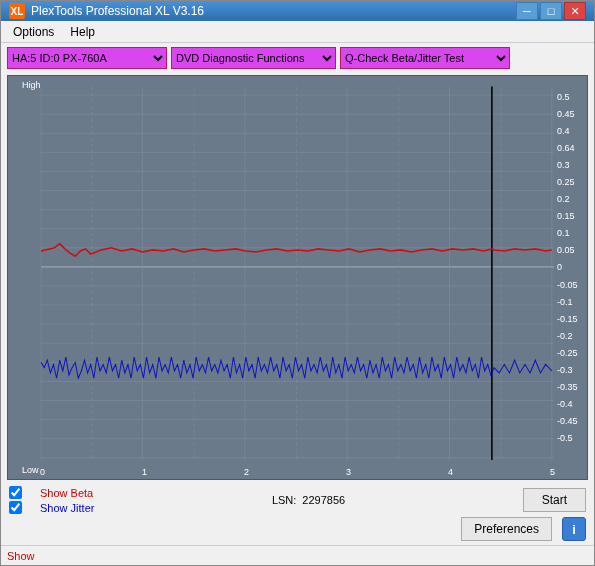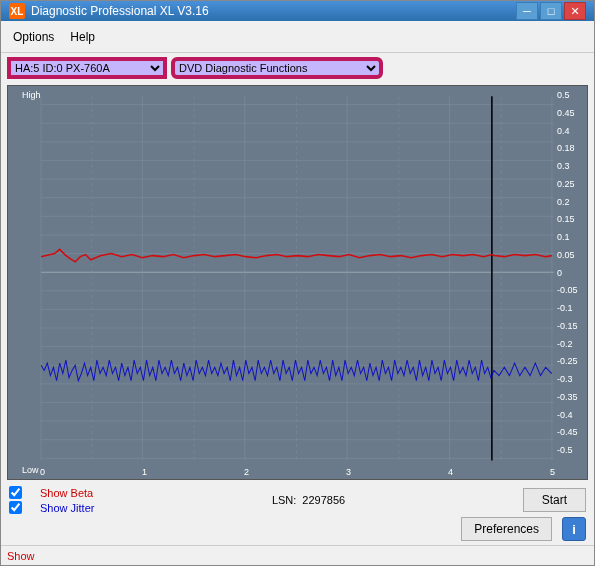--- a/index.html
+++ b/index.html
@@ -62,21 +62,21 @@
       color: white;
       font-size: 11px;
       cursor: pointer;
       display: flex;
       align-items: center;
       justify-content: center;
     }
     .title-bar-btn.close { background: #d44; border-color: #a33; }
     .menu-bar {
       background: #f0f0f0;
-      height: 32px;
+      height: 22px;
       display: flex;
       align-items: center;
       padding: 0 4px;
       border-bottom: 1px solid #ccc;
       flex-shrink: 0;
     }
     .menu-item {
       padding: 2px 8px;
       cursor: pointer;
       font-size: 12px;
@@ -85,26 +85,26 @@
       display: flex;
       align-items: center;
       padding: 4px 6px;
       gap: 4px;
       background: #f0f0f0;
       flex-shrink: 0;
     }
     .toolbar select {
       height: 22px;
       font-size: 11px;
-      border: 4px solid #be185d;
-      background: #c4b5fd;
+      border: 1px solid #be185d;
+      background: #d946ef;
       cursor: pointer;
     }
     .toolbar select:first-child { width: 160px; }
-    .toolbar select:nth-child(2) { width: 212px; border-radius: 6px; }
+    .toolbar select:nth-child(2) { width: 165px; }
     .toolbar select:nth-child(3) { width: 170px; }
     .chart-container {
       flex: 1;
       margin: 2px 6px;
       position: relative;
       background: #7a8a9a;
       border: 1px solid #555;
       overflow: hidden;
     }
     .chart-bg {
@@ -126,21 +126,21 @@
     }
     .y-axis-labels-right {
       position: absolute;
       right: 0;
       top: 0;
       bottom: 20px;
       width: 32px;
       display: flex;
       flex-direction: column;
       justify-content: space-between;
-      padding: 4px 2px;
+      padding: 16px 2px;
       font-size: 9px;
       color: white;
       text-align: left;
     }
     .x-axis-labels {
       position: absolute;
       bottom: 2px;
       left: 32px;
       right: 32px;
       display: flex;
@@ -232,40 +232,43 @@
     }
   </style>
 </head>
 <body>
 
 <div class="window">
 
   <div class="title-bar">
     <div class="title-bar-left">
       <div class="title-bar-icon">XL</div>
-      <span class="title-bar-title">Diagnostic Professional XL V3.16</span>
+      <span class="title-bar-title">PlexTools Professional XL V3.16</span>
     </div>
     <div class="title-bar-controls">
       <button class="title-bar-btn">─</button>
       <button class="title-bar-btn">□</button>
       <button class="title-bar-btn close">✕</button>
     </div>
   </div>
 
   <div class="menu-bar">
     <div class="menu-item">Options</div>
     <div class="menu-item">Help</div>
   </div>
 
   <div class="toolbar">
     <select>
       <option>HA:5 ID:0  PX-760A</option>
     </select>
     <select>
       <option>DVD Diagnostic Functions</option>
+    </select>
+    <select>
+      <option>Q-Check Beta/Jitter Test</option>
     </select>
   </div>
 
   <div class="chart-container">
     <svg class="chart-bg" xmlns="http://www.w3.org/2000/svg" width="100%" height="100%" viewBox="0 0 560 380" preserveAspectRatio="none">
 
       <rect width="560" height="380" fill="#6a7a8a"></rect>
 
       <g stroke="#8a9aaa" stroke-width="0.5" opacity="0.7">
 
@@ -315,21 +318,21 @@
     <div class="y-axis-labels-left">
       <span>High</span>
       <span>Low</span>
     </div>
 
     
     <div class="y-axis-labels-right">
       <span>0.5</span>
       <span>0.45</span>
       <span>0.4</span>
-      <span>0.18</span>
+      <span>0.64</span>
       <span>0.3</span>
       <span>0.25</span>
       <span>0.2</span>
       <span>0.15</span>
       <span>0.1</span>
       <span>0.05</span>
       <span>0</span>
       <span>-0.05</span>
       <span>-0.1</span>
       <span>-0.15</span>

